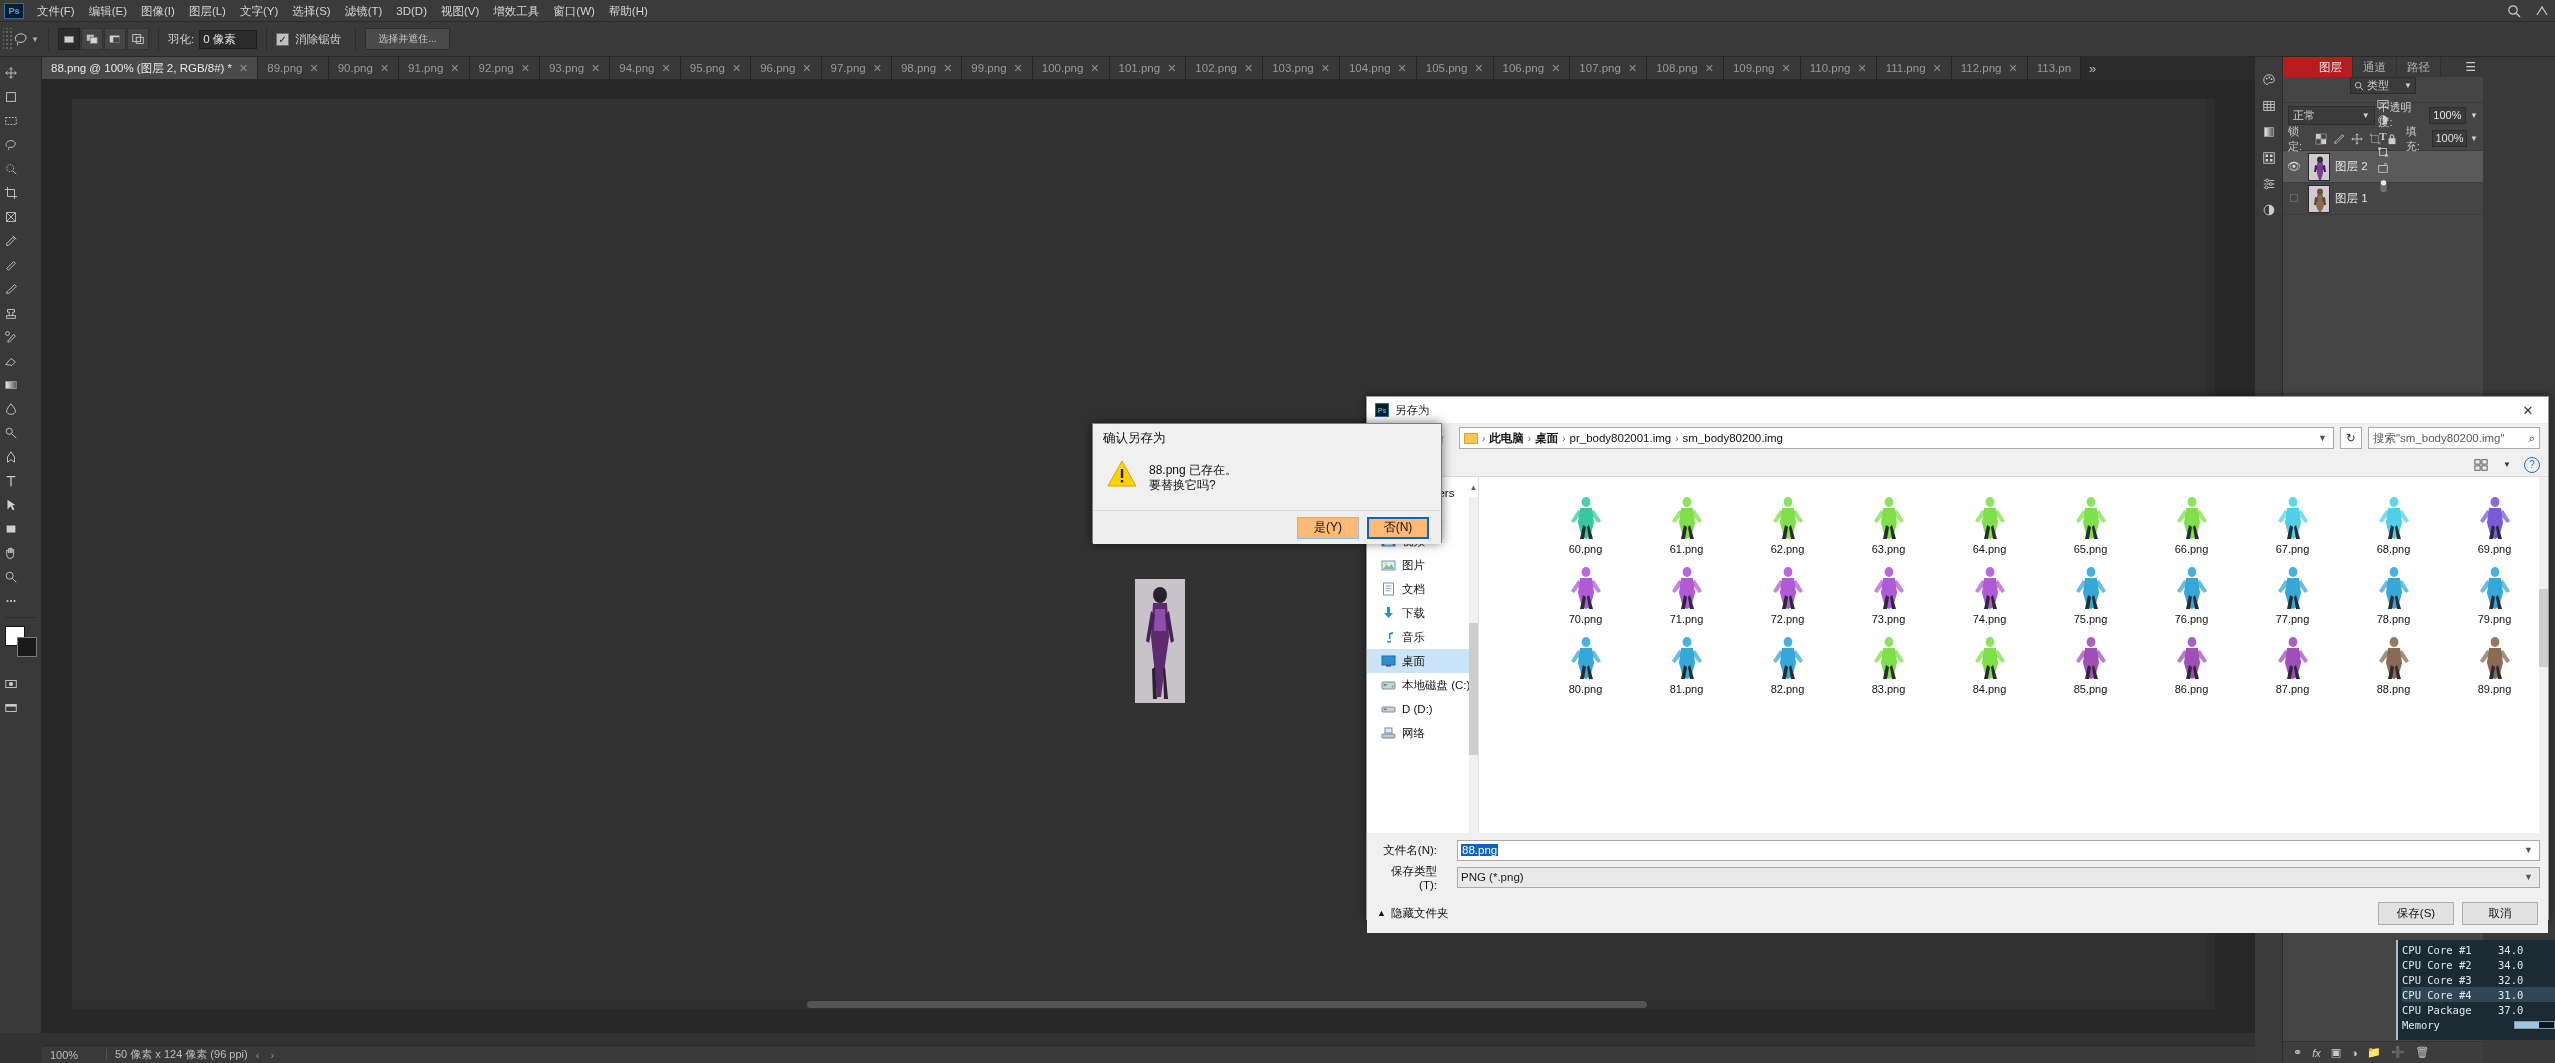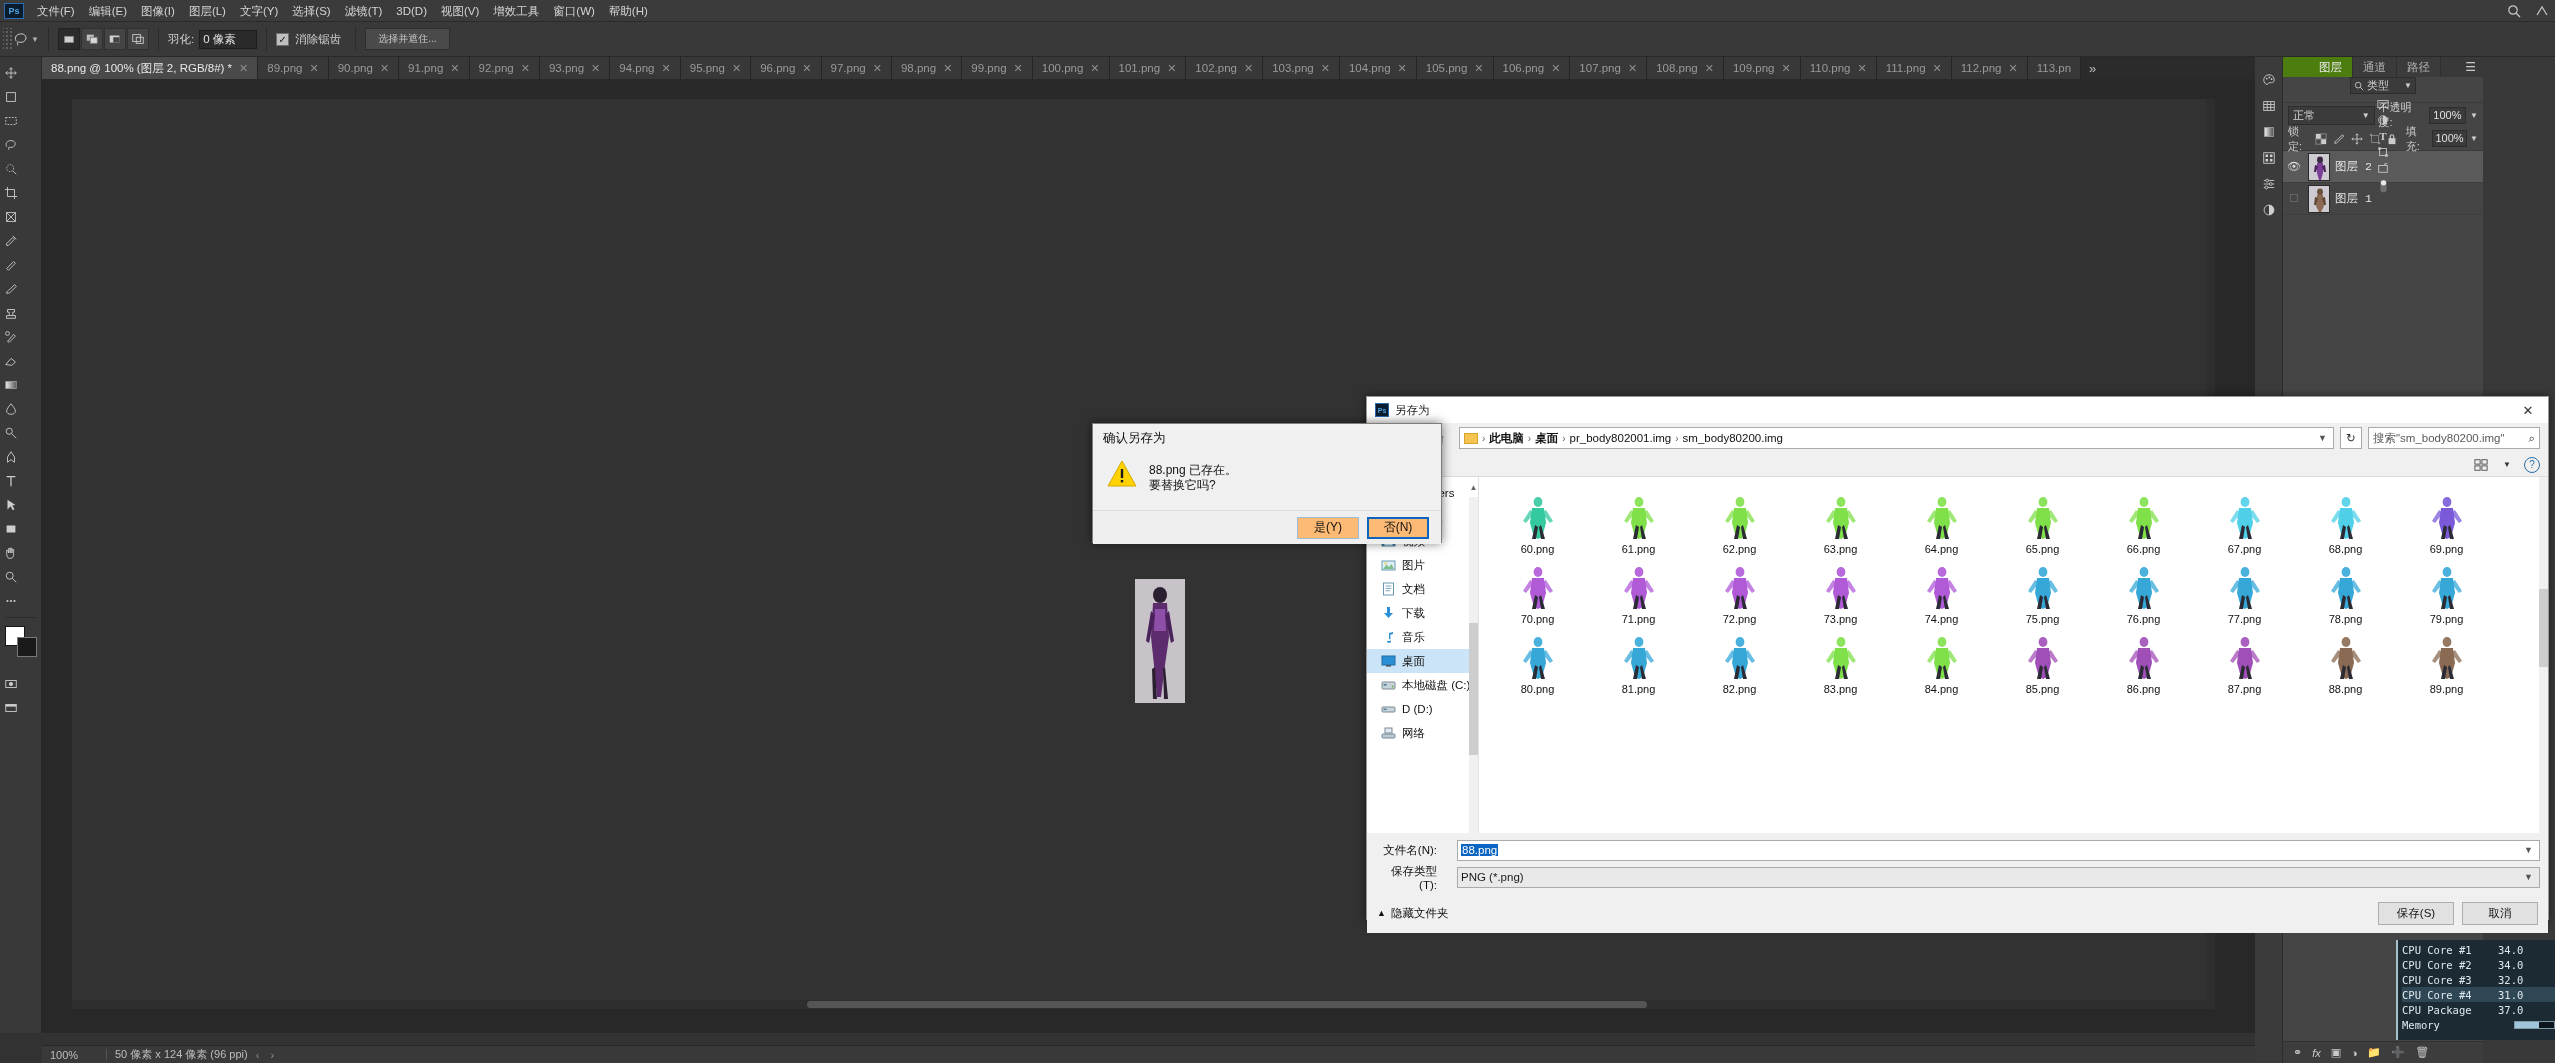--- a/index.html
+++ b/index.html
@@ -150,21 +150,21 @@
     position: absolute; left: 28px; top: 0; width: 200px; height: 1006px;
     background: #454545;
   }
   #layers-tabs {
     display: flex; height: 20px; background: #393939; align-items: stretch;
   }
   .ltab {
     padding: 0 10px; font-size: 11.5px; color: #b6b6b6; display: flex; align-items: center;
     background: #3b3b3b; border-right: 1px solid #2f2f2f;
   }
-  .ltab.active { background: #4d7c0f; color: #eaeaea; padding-left: 36px; }
+  .ltab.active { background: #b91c1c; color: #eaeaea; padding-left: 36px; }
   #layers-menu { margin-left: auto; padding: 0 7px; color: #c8c8c8; font-size: 12px;
     display: flex; align-items: center; }
   #filter-row {
     display: flex; align-items: center; height: 26px; padding: 0 5px; gap: 4px;
     background: #454545; border-bottom: 1px solid #3a3a3a; flex-direction: column;
   }
   #filter-kind {
     width: 66px; height: 19px; background: #3b3b3b; border: 1px solid #2d2d2d;
     display: flex; align-items: center; gap: 3px; padding: 0 3px;
     font-size: 11px; color: #cfcfcf;
@@ -186,21 +186,21 @@
     border-bottom: 1px solid #3a3a3a; }
   .lock-ico { width: 16px; height: 16px; display: flex; align-items: center; justify-content: center;
     color: #cdcdcd; font-size: 11px; }
   .layer-row {
     display: flex; align-items: center; height: 32px; gap: 5px;
     border-bottom: 1px solid #3d3d3d; padding-left: 2px;
   }
   .layer-row.selected { background: #5a5a5a; }
   .eye { width: 18px; text-align: center; color: #dcdcdc; font-size: 11px; }
   .layer-thumb { width: 22px; height: 28px; background: #b9b5bd; border: 1px solid #2a2a2a; overflow: hidden; }
-  .layer-name { font-size: 11.5px; color: #e4e4e4; font-family: Liberation Mono, monospace; }
+  .layer-name { font-size: 11.5px; color: #e4e4e4; }
   #layers-bottom {
     position: absolute; left: 0; bottom: 0; width: 200px; height: 22px;
     background: #3d3d3d; display: flex; align-items: center; gap: 10px; padding-left: 10px;
     border-top: 1px solid #313131; color: #c9c9c9; font-size: 11px;
   }
 
   
   #cpu-overlay {
     position: absolute; left: 2396px; top: 940px; width: 159px; height: 100px;
     background: #1c2a33; border-left: 2px solid #a8c0cc;
@@ -253,21 +253,21 @@
   #sa-body { display: flex; height: 356px; background: #fff; }
   #sa-side { width: 112px; background: #fff; border-right: 1px solid #e2e2e2;
     position: relative; padding-top: 4px; overflow: hidden; }
   .side-item { display: flex; align-items: center; gap: 6px; height: 24px; padding-left: 14px; color: #111; }
   .side-item.sel { background: #cce4f7; }
   .si-ico { width: 15px; height: 14px; }
   #side-scroll { position: absolute; right: 0; top: 20px; width: 9px; height: 336px; background: #f0f0f0; }
   #side-scroll i { position: absolute; left: 0; top: 126px; width: 9px; height: 132px; background: #cdcdcd; }
   #side-up { position: absolute; right: 0; top: 6px; width: 9px; height: 12px; color: #666;
     font-size: 8px; text-align: center; }
-  #sa-files { flex: 1; position: relative; background: #fff; overflow: hidden; }
+  #sa-files { flex: 1; position: relative; background: #fff; overflow: hidden; margin-left: 48px; }
   .file-grid { display: flex; flex-wrap: wrap; padding: 8px 0 0 8px; gap: 0; }
   .file-cell { width: 101px; height: 70px; display: flex; flex-direction: column;
     align-items: center; justify-content: flex-end; }
   .file-thumb { width: 58px; height: 46px; background: #fff; display: flex;
     align-items: center; justify-content: center; }
   .file-name { font-size: 11px; color: #111; margin-top: 2px; }
   #files-scroll { position: absolute; right: 0; top: 0; width: 9px; height: 356px; background: #f0f0f0; }
   #files-scroll i { position: absolute; left: 0; top: 112px; width: 9px; height: 78px; background: #cdcdcd; }
   #sa-fields { height: 60px; background: #f0f0f0; padding: 6px 8px 0 8px; }
   .field-row { display: flex; align-items: center; height: 22px; margin-bottom: 5px; }

